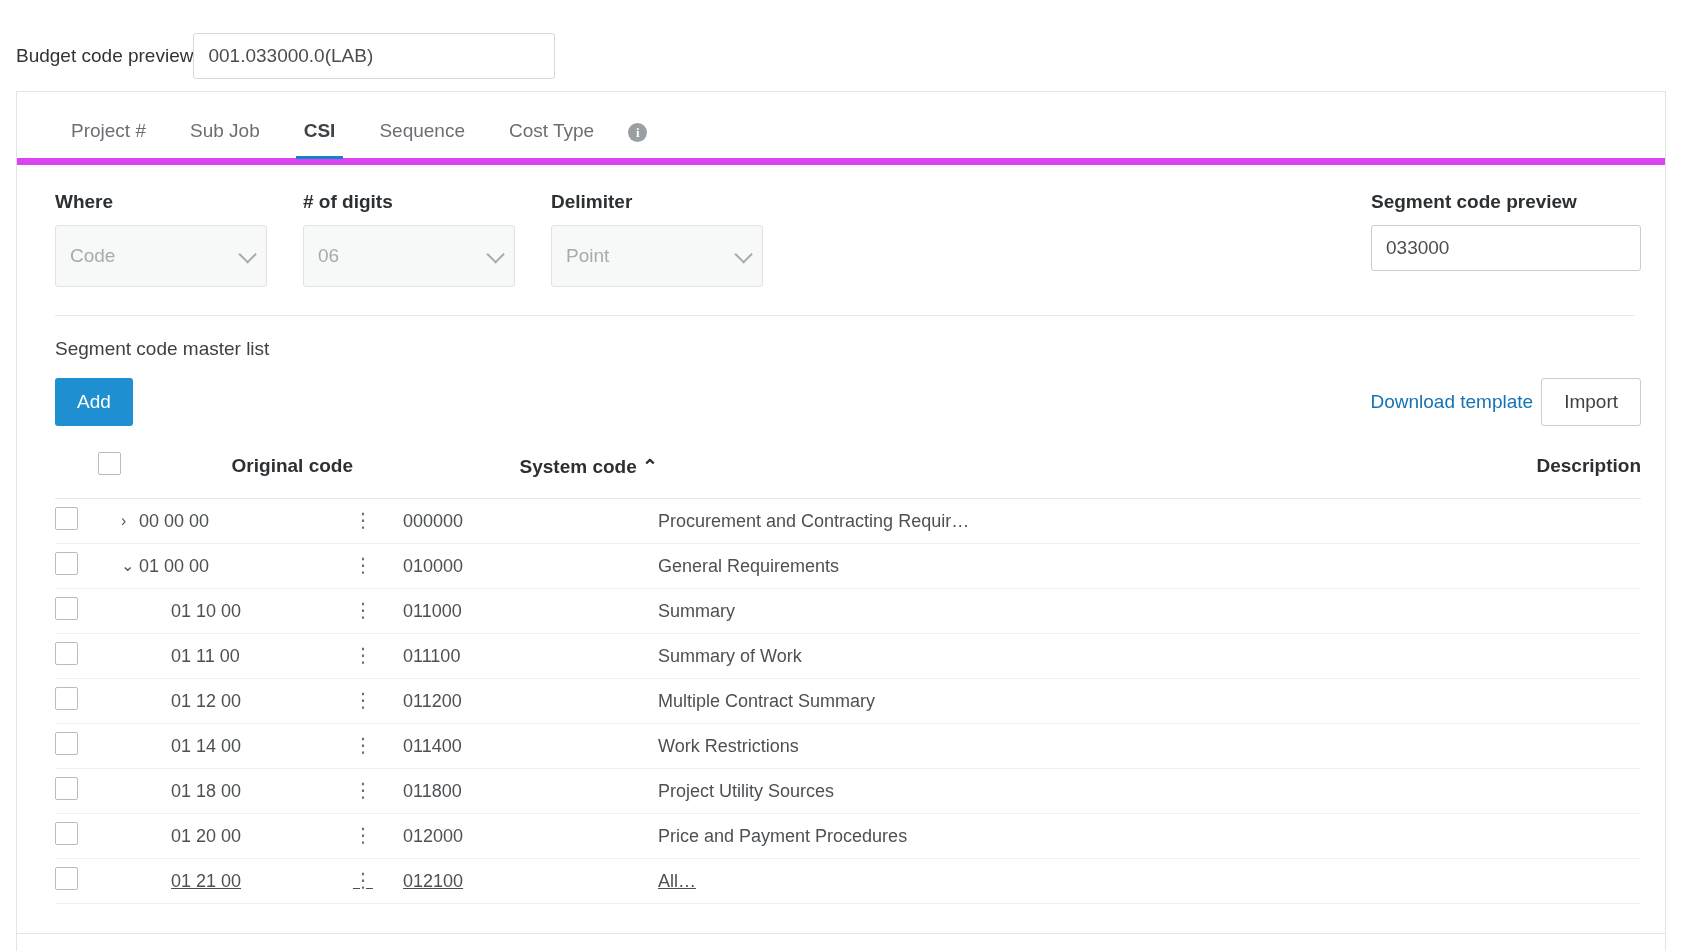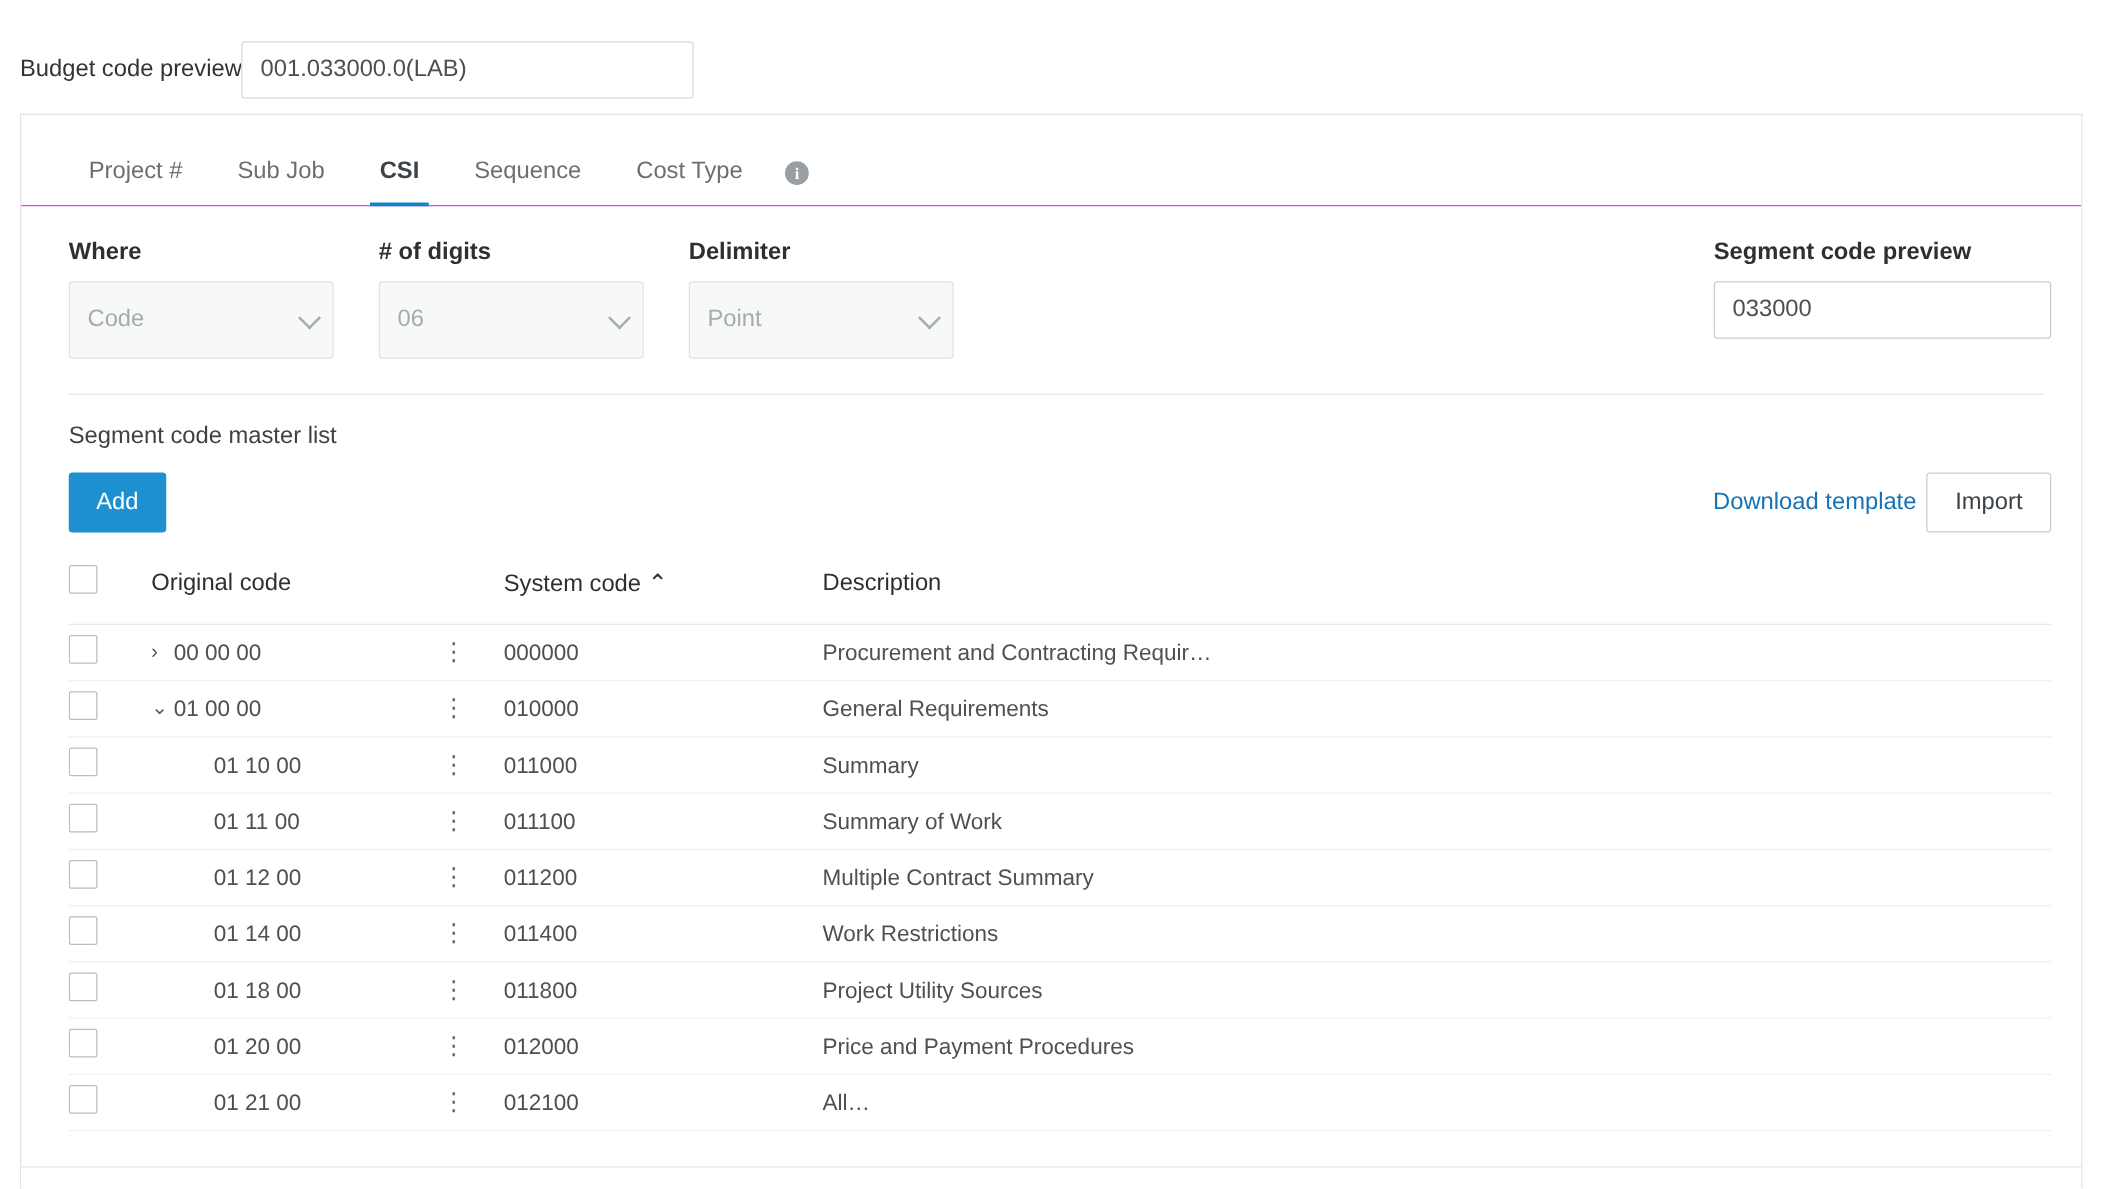--- a/index.html
+++ b/index.html
@@ -47,21 +47,21 @@
     height: 860px;
     position: relative;
     overflow: hidden;
   }
 
   
   .tabs {
     display: flex;
     align-items: flex-end;
     height: 73px;
-    border-bottom: 1px solid #d946ef;
+    border-bottom: 7px solid #d946ef;
     padding-left: 32px;
   }
   .tab {
     font-size: 19px;
     color: #6b6f73;
     padding: 0 22px 16px 22px;
     position: relative;
     cursor: pointer;
     white-space: nowrap;
   }
@@ -202,23 +202,23 @@
   .table-wrap {
     margin: 26px 24px 0 38px;
     overflow: hidden;
   }
   table.grid {
     width: 100%;
     border-collapse: collapse;
     font-size: 18px;
   }
   table.grid th {
-    text-align: left;
-    font-size: 19px;
-    font-weight: normal;
+    text-align: right;
+    font-size: 19px;
+    font-weight: bold;
     color: #2c3033;
     padding: 0 0 18px 0;
     border-bottom: 1px solid #e6e8ea;
     white-space: nowrap;
   }
   table.grid td {
     padding: 0;
     height: 45px;
     border-bottom: 1px solid #eef0f1;
     color: #4d5154;
@@ -250,21 +250,21 @@
   }
   .indent-child { display: inline-block; width: 50px; flex: 0 0 50px; }
   .kebab {
     color: #6b6f73;
     font-size: 20px;
     letter-spacing: 0;
     line-height: 1;
     cursor: pointer;
     user-select: none;
   }
-  .row-clipped td { height: 28px; border-bottom: none; }
+  .row-clipped td { height: 28px; border-bottom: none; text-decoration: underline; }
   .bottom-strip {
     position: absolute;
     left: 0; right: 0; bottom: 0;
     height: 18px;
     background: #ffffff;
     border-top: 1px solid #e2e4e6;
   }
 </style>
 </head>
 <body>

